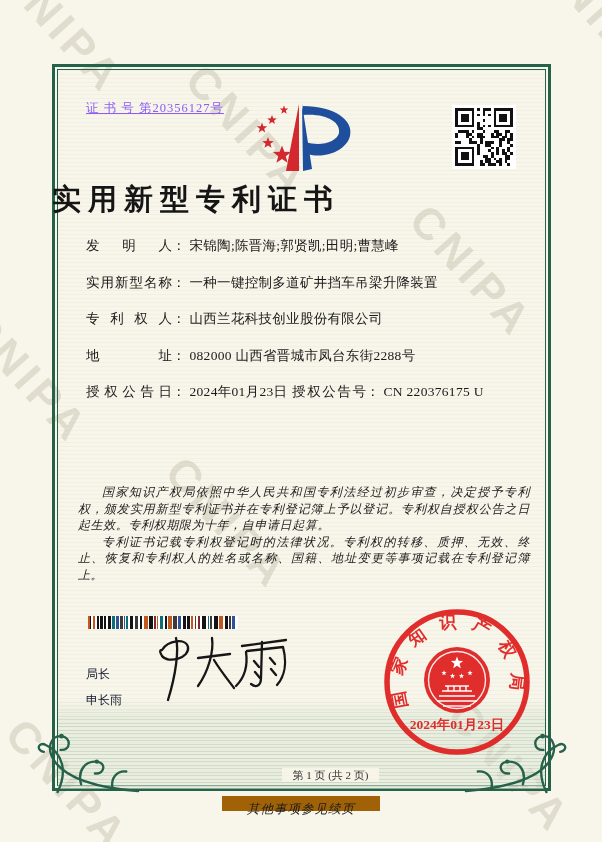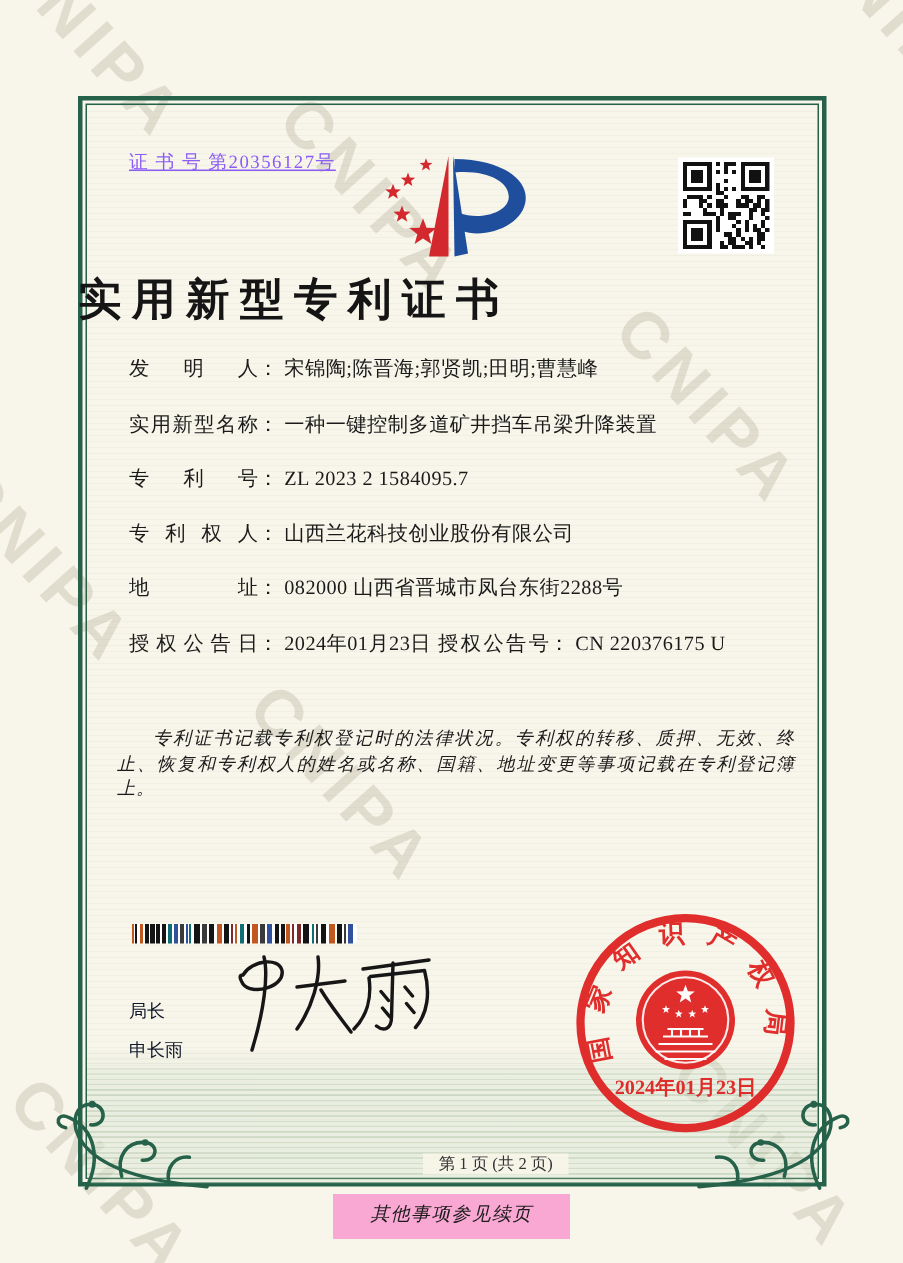--- a/index.html
+++ b/index.html
@@ -57,22 +57,22 @@
   .signer { position:absolute; left:86px; top:661px; z-index:2; font-size:12px; color:#0f172a; line-height:26px; }
   .signature { position:absolute; left:146px; top:628px; z-index:3; }
   .signature path { stroke:#161616; stroke-width:2.3; fill:none; stroke-linecap:round; stroke-linejoin:round; }
   .seal { position:absolute; left:378px; top:603px; z-index:4; opacity:0.93; }
   .seal .red-stroke { stroke:var(--seal-red,#df1f1f); fill:none; }
   .seal text { fill:var(--seal-red,#df1f1f); font-family:"Liberation Serif","DejaVu Serif",serif; font-weight:bold; }
   .page-indicator { position:absolute; left:52px; top:768px; width:499px; z-index:2;
     text-align:center; font-size:11px; color:#333;margin-left:29px; }
   .page-indicator span { background:rgba(248,245,233,0.9); padding:1px 10px; }
   .cont-note {
-    position:absolute; left:222px; top:796px; width:158px; height:30px; z-index:2;
-    background:#f9a8d4; text-align:center; line-height:27px;
+    position:absolute; left:222px; top:796px; width:158px; height:15px; z-index:2;
+    background:#a16207; text-align:center; line-height:27px;
     font-size:12.5px; font-style:italic; color:#1b1b1b; letter-spacing:1px;
   }
   .logo-star { fill:var(--logo-red,#d2282e); }
   .emblem-star { fill:#ffffff; }
 </style>
 </head>
 <body>
 
 <div class="page">
 
@@ -336,37 +336,35 @@
   <div class="title">实用新型专利证书</div>
 
   <div class="fields">
     <div class="f-row">
       <span class="f-label">发明人</span><span class="f-colon">：</span><span class="f-value">宋锦陶;陈晋海;郭贤凯;田明;曹慧峰</span>
     </div>
     <div class="f-row">
       <span class="f-label">实用新型名称</span><span class="f-colon">：</span><span class="f-value">一种一键控制多道矿井挡车吊梁升降装置</span>
     </div>
     <div class="f-row">
-      <span class="f-label">专利号</span><span class="f-colon">：</span><span class="f-value">ZL 2023 2 1584095.7</span>
-    </div>
-    <div class="f-row">
       <span class="f-label">专利权人</span><span class="f-colon">：</span><span class="f-value">山西兰花科技创业股份有限公司</span>
     </div>
     <div class="f-row">
       <span class="f-label">地址</span><span class="f-colon">：</span><span class="f-value">082000 山西省晋城市凤台东街2288号</span>
     </div>
     <div class="f-row">
       <span class="f-label">授权公告日</span><span class="f-colon">：</span><span class="f-value">2024年01月23日</span>
       <span class="grant-no-group">
         <span class="f-label">授权公告号</span><span class="f-colon">：</span><span class="f-value">CN 220376175 U</span>
       </span>
     </div>
   </div>
 
   <div class="paras">
+    <p>国家知识产权局依照中华人民共和国专利法经过初步审查，决定授予专利权，颁发实用新型专利证书并在专利登记簿上予以登记。专利权自授权公告之日起生效。专利权期限为十年，自申请日起算。</p>
     <p>专利证书记载专利权登记时的法律状况。专利权的转移、质押、无效、终止、恢复和专利权人的姓名或名称、国籍、地址变更等事项记载在专利登记簿上。</p>
   </div>
 
   <div id="barcode" class="barcode" style="background: linear-gradient(90deg, rgb(194, 87, 31) 0%, rgb(194, 87, 31) 1.01%, rgb(255, 255, 255) 1.01%, rgb(255, 255, 255) 1.44%, rgb(20, 20, 20) 1.44%, rgb(20, 20, 20) 2.16%, rgb(255, 255, 255) 2.16%, rgb(255, 255, 255) 3.44%, rgb(194, 87, 31) 3.44%, rgb(194, 87, 31) 4.9%, rgb(255, 255, 255) 4.9%, rgb(255, 255, 255) 5.82%, rgb(20, 20, 20) 5.82%, rgb(20, 20, 20) 7.47%, rgb(255, 255, 255) 7.47%, rgb(255, 255, 255) 8.17%, rgb(20, 20, 20) 8.17%, rgb(20, 20, 20) 10.24%, rgb(255, 255, 255) 10.24%, rgb(255, 255, 255) 10.73%, rgb(20, 20, 20) 10.73%, rgb(20, 20, 20) 12.26%, rgb(255, 255, 255) 12.26%, rgb(255, 255, 255) 13.45%, rgb(20, 20, 20) 13.45%, rgb(20, 20, 20) 15%, rgb(255, 255, 255) 15%, rgb(255, 255, 255) 15.98%, rgb(14, 110, 115) 15.98%, rgb(14, 110, 115) 17.69%, rgb(255, 255, 255) 17.69%, rgb(255, 255, 255) 18.64%, rgb(49, 81, 156) 18.64%, rgb(49, 81, 156) 20.46%, rgb(255, 255, 255) 20.46%, rgb(255, 255, 255) 21.22%, rgb(58, 58, 58) 21.22%, rgb(58, 58, 58) 23.23%, rgb(255, 255, 255) 23.23%, rgb(255, 255, 255) 23.84%, rgb(49, 81, 156) 23.84%, rgb(49, 81, 156) 24.75%, rgb(255, 255, 255) 24.75%, rgb(255, 255, 255) 25.21%, rgb(14, 110, 115) 25.21%, rgb(14, 110, 115) 26.35%, rgb(255, 255, 255) 26.35%, rgb(255, 255, 255) 27.69%, rgb(20, 20, 20) 27.69%, rgb(20, 20, 20) 30.3%, rgb(255, 255, 255) 30.3%, rgb(255, 255, 255) 31.1%, rgb(58, 58, 58) 31.1%, rgb(58, 58, 58) 33.54%, rgb(255, 255, 255) 33.54%, rgb(255, 255, 255) 34.44%, rgb(20, 20, 20) 34.44%, rgb(20, 20, 20) 36.32%, rgb(255, 255, 255) 36.32%, rgb(255, 255, 255) 37.57%, rgb(194, 87, 31) 37.57%, rgb(194, 87, 31) 39.99%, rgb(255, 255, 255) 39.99%, rgb(255, 255, 255) 40.96%, rgb(20, 20, 20) 40.96%, rgb(20, 20, 20) 43.09%, rgb(255, 255, 255) 43.09%, rgb(255, 255, 255) 43.8%, rgb(125, 42, 42) 43.8%, rgb(125, 42, 42) 45.02%, rgb(255, 255, 255) 45.02%, rgb(255, 255, 255) 45.9%, rgb(194, 87, 31) 45.9%, rgb(194, 87, 31) 46.82%, rgb(255, 255, 255) 46.82%, rgb(255, 255, 255) 47.85%, rgb(14, 110, 115) 47.85%, rgb(14, 110, 115) 49.78%, rgb(255, 255, 255) 49.78%, rgb(255, 255, 255) 51.06%, rgb(20, 20, 20) 51.06%, rgb(20, 20, 20) 52.43%, rgb(255, 255, 255) 52.43%, rgb(255, 255, 255) 53.44%, rgb(194, 87, 31) 53.44%, rgb(194, 87, 31) 55.92%, rgb(255, 255, 255) 55.92%, rgb(255, 255, 255) 56.98%, rgb(58, 58, 58) 56.98%, rgb(58, 58, 58) 59.01%, rgb(255, 255, 255) 59.01%, rgb(255, 255, 255) 60.01%, rgb(49, 81, 156) 60.01%, rgb(49, 81, 156) 62.1%, rgb(255, 255, 255) 62.1%, rgb(255, 255, 255) 63.44%, rgb(20, 20, 20) 63.44%, rgb(20, 20, 20) 65.25%, rgb(255, 255, 255) 65.25%, rgb(255, 255, 255) 66.01%, rgb(20, 20, 20) 66.01%, rgb(20, 20, 20) 68.01%, rgb(255, 255, 255) 68.01%, rgb(255, 255, 255) 68.53%, rgb(194, 87, 31) 68.53%, rgb(194, 87, 31) 70.26%, rgb(255, 255, 255) 70.26%, rgb(255, 255, 255) 71.12%, rgb(125, 42, 42) 71.12%, rgb(125, 42, 42) 71.97%, rgb(255, 255, 255) 71.97%, rgb(255, 255, 255) 73.24%, rgb(125, 42, 42) 73.24%, rgb(125, 42, 42) 74.94%, rgb(255, 255, 255) 74.94%, rgb(255, 255, 255) 76.18%, rgb(20, 20, 20) 76.18%, rgb(20, 20, 20) 78.65%, rgb(255, 255, 255) 78.65%, rgb(255, 255, 255) 79.93%, rgb(14, 110, 115) 79.93%, rgb(14, 110, 115) 80.99%, rgb(255, 255, 255) 80.99%, rgb(255, 255, 255) 81.62%, rgb(58, 58, 58) 81.62%, rgb(58, 58, 58) 82.83%, rgb(255, 255, 255) 82.83%, rgb(255, 255, 255) 84.12%, rgb(20, 20, 20) 84.12%, rgb(20, 20, 20) 86.42%, rgb(255, 255, 255) 86.42%, rgb(255, 255, 255) 87.48%, rgb(194, 87, 31) 87.48%, rgb(194, 87, 31) 90.17%, rgb(255, 255, 255) 90.17%, rgb(255, 255, 255) 91.19%, rgb(20, 20, 20) 91.19%, rgb(20, 20, 20) 93.32%, rgb(255, 255, 255) 93.32%, rgb(255, 255, 255) 94.32%, rgb(58, 58, 58) 94.32%, rgb(58, 58, 58) 95.08%, rgb(255, 255, 255) 95.08%, rgb(255, 255, 255) 96%, rgb(49, 81, 156) 96%, rgb(49, 81, 156) 98.19%, rgb(255, 255, 255) 98.19%, rgb(255, 255, 255) 99.24%);"></div>
 
   <div class="signer">
     <div>局长</div>
     <div>申长雨</div>
   </div>
 

